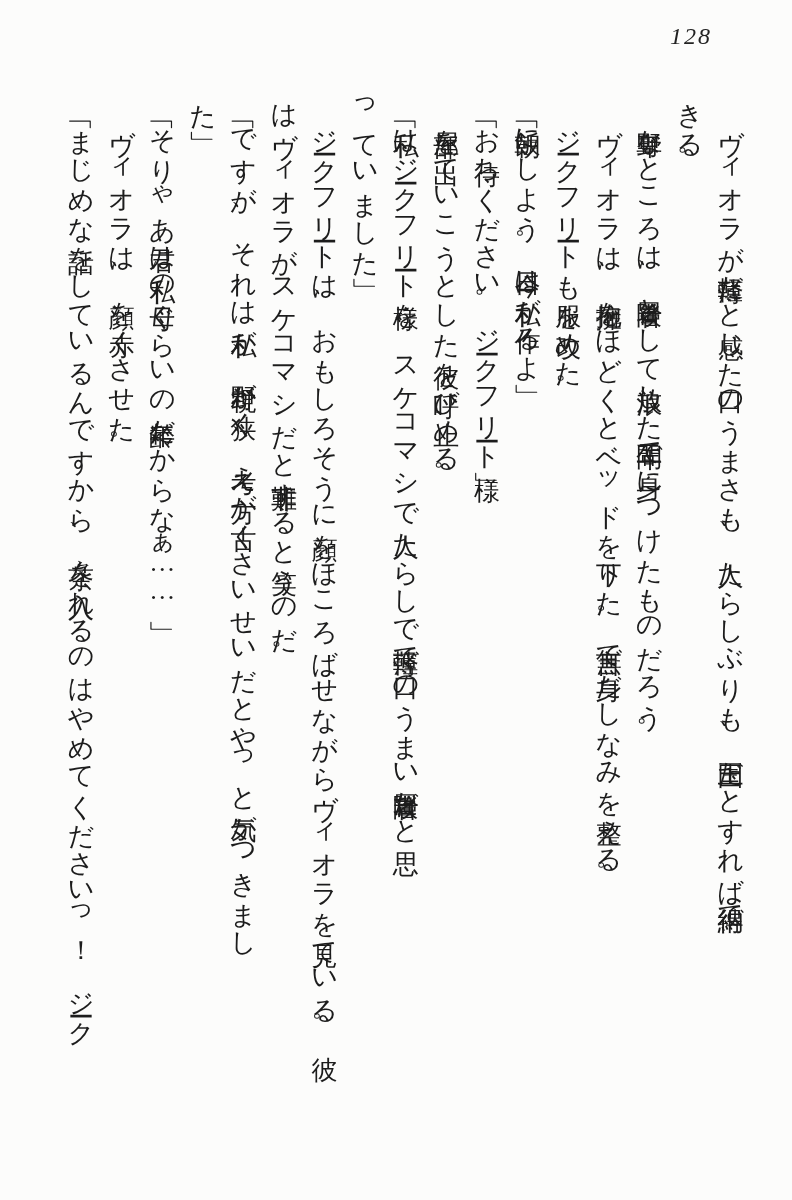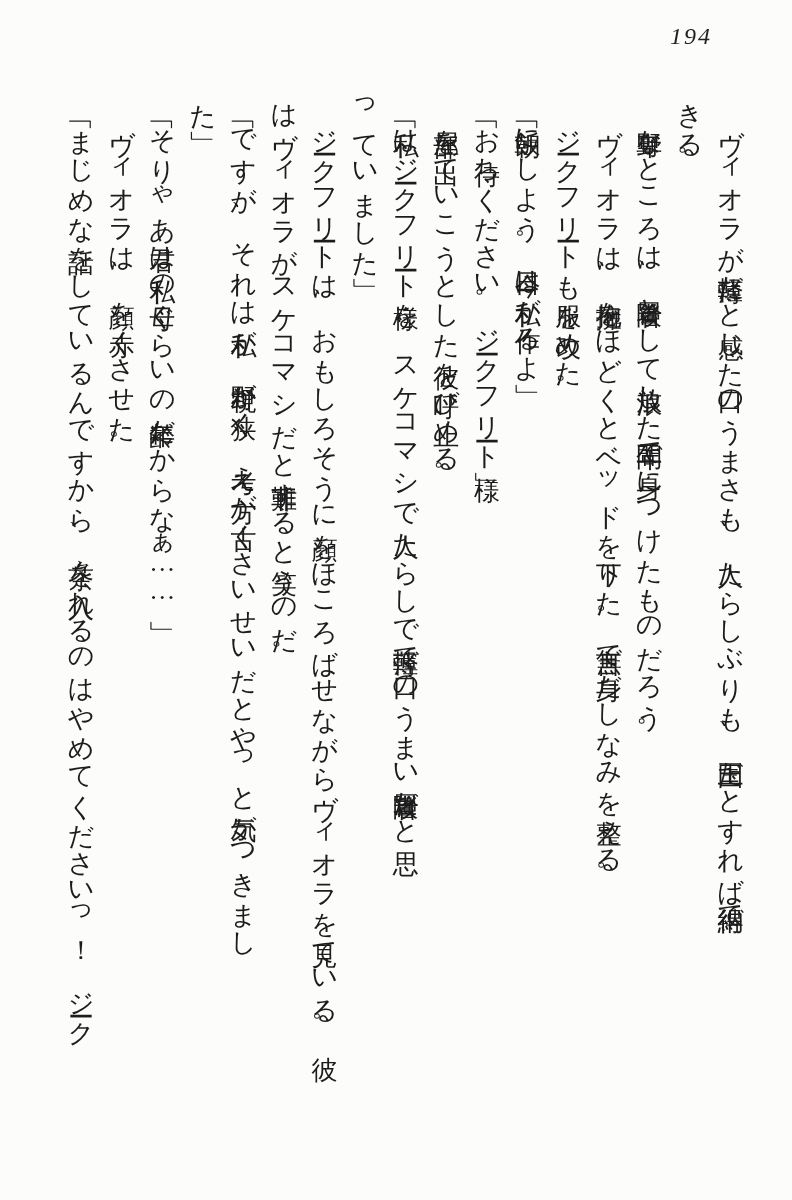--- a/index.html
+++ b/index.html
@@ -40,21 +40,21 @@
     white-space: nowrap;
   }
   .line.indented {
     text-indent: 1em;
   }
 </style>
 </head>
 <body>
 
 <main>
-  <div class="page-number">194</div>
+  <div class="page-number">128</div>
 
   <div class="text-block" id="text-block">
       <div class="line indented">ヴィオラが軽薄だと感じた口のうまさも、人たらしぶりも、国王だとすれば納得で</div>
       <div class="line">きる。</div>
       <div class="line indented">野卑なところは、冒険者として放浪した二年間で身につけたものだろう。</div>
       <div class="line indented">ヴィオラは、抱擁をほどくとベッドを下りた。無言で身だしなみを整える。</div>
       <div class="line indented">ジークフリートも服を改めた。</div>
       <div class="line indented">「朝飯にしよう。今日は私が作るよ」</div>
       <div class="line indented">「お待ちください。ジークフリート様」</div>
       <div class="line indented">部屋を出ていこうとした彼を呼び止める。</div>

